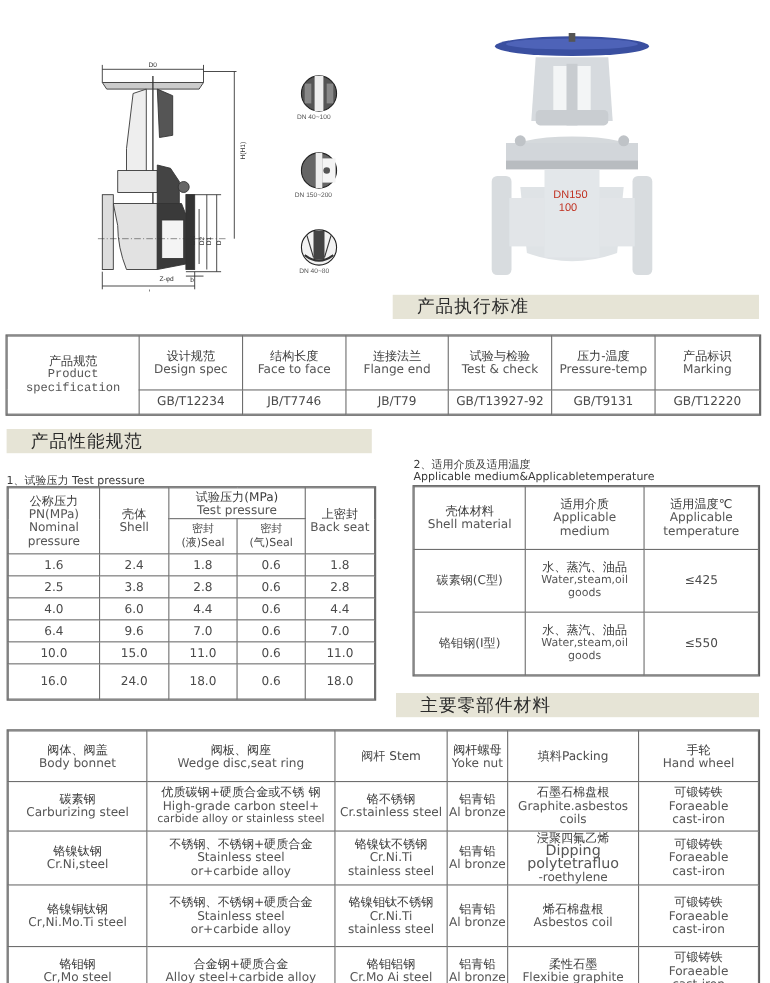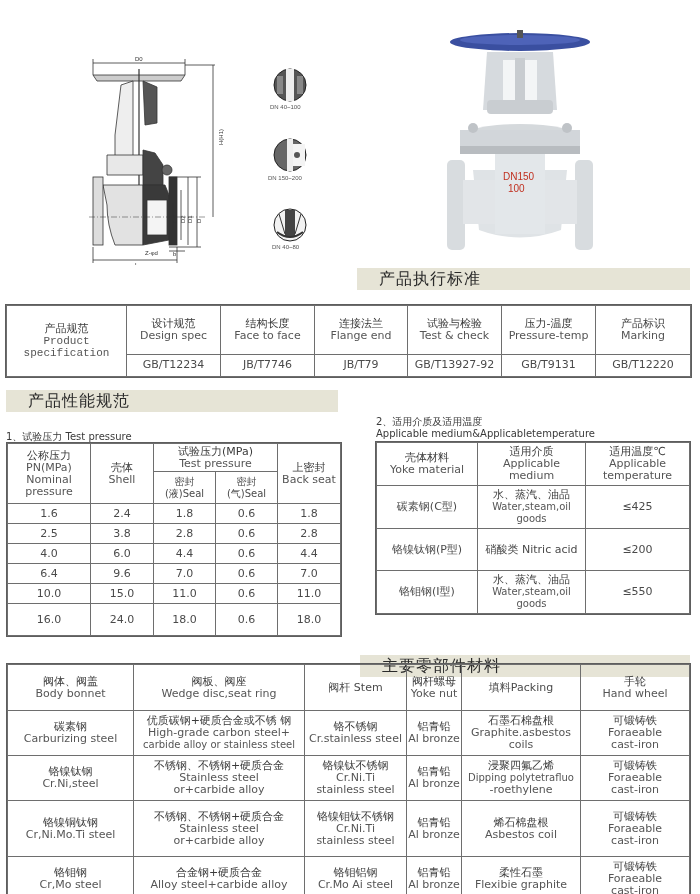--- a/index.html
+++ b/index.html
@@ -290,57 +290,52 @@
 <table class="outer" style="left:376px;top:442px;width:313px;height:172px;">
   <colgroup>
       <col style="width:101px">
       <col style="width:108px">
       <col style="width:104px">
     </colgroup>
   <tbody>
       <tr style="height:36px;">
     <td>
           <span class="cn">壳体材料</span>
-          <span class="en">Yoke material</span>
+          <span class="en">Shell material</span>
         </td>
     <td>
           <span class="cn">适用介质</span>
           <span class="en">Applicable medium</span>
         </td>
     <td>
           <span class="cn">适用温度℃</span>
           <span class="en">Applicable</span>
           <span class="en">temperature</span>
         </td>
   </tr>
   <tr style="height:36px;">
     <td>碳素钢(C型)</td>
     <td>
           <span class="cn">水、蒸汽、油品</span>
           <span class="en" style="font-size:10px;">Water,steam,oil goods</span>
         </td>
     <td>≤425</td>
   </tr>
   <tr style="height:36px;">
-    <td>铬镍钛钢(P型)</td>
-    <td><span>硝酸类</span> <span>Nitric acid</span></td>
-    <td>≤200</td>
-  </tr>
-  <tr style="height:36px;">
     <td>铬钼钢(I型)</td>
     <td>
           <span class="cn">水、蒸汽、油品</span>
           <span class="en" style="font-size:10px;">Water,steam,oil goods</span>
         </td>
     <td>≤550</td>
   </tr>
 </tbody>
   </table>
 
-<div class="banner" style="left:360px;top:630px;width:330px;margin-top:25px;">
+<div class="banner" style="left:360px;top:630px;width:330px;">
   <span>主要零部件材料</span>
 </div>
 
 <table class="outer" style="left:7px;top:664px;width:682px;height:226px;">
   <colgroup>
       <col style="width:126px">
       <col style="width:171px">
       <col style="width:102px">
       <col style="width:55px">
       <col style="width:119px">
@@ -410,21 +405,21 @@
           <span class="cn">铬镍钛不锈钢</span>
           <span class="en">Cr.Ni.Ti</span>
           <span class="en">stainless steel</span>
         </td>
     <td>
           <span class="cn">铝青铅</span>
           <span class="en">Al bronze</span>
         </td>
     <td>
           <span class="cn">浸聚四氟乙烯</span>
-          <span class="en" style="font-size:10px;">Dipping polytetrafluo</span>
+          <span class="en" style="font-size:13px;">Dipping polytetrafluo</span>
           <span class="en">-roethylene</span>
         </td>
     <td>
           <span class="cn">可锻铸铁</span>
           <span class="en">Foraeable</span>
           <span class="en">cast-iron</span>
         </td>
   </tr>
   <tr style="height:56px;">
     <td>

